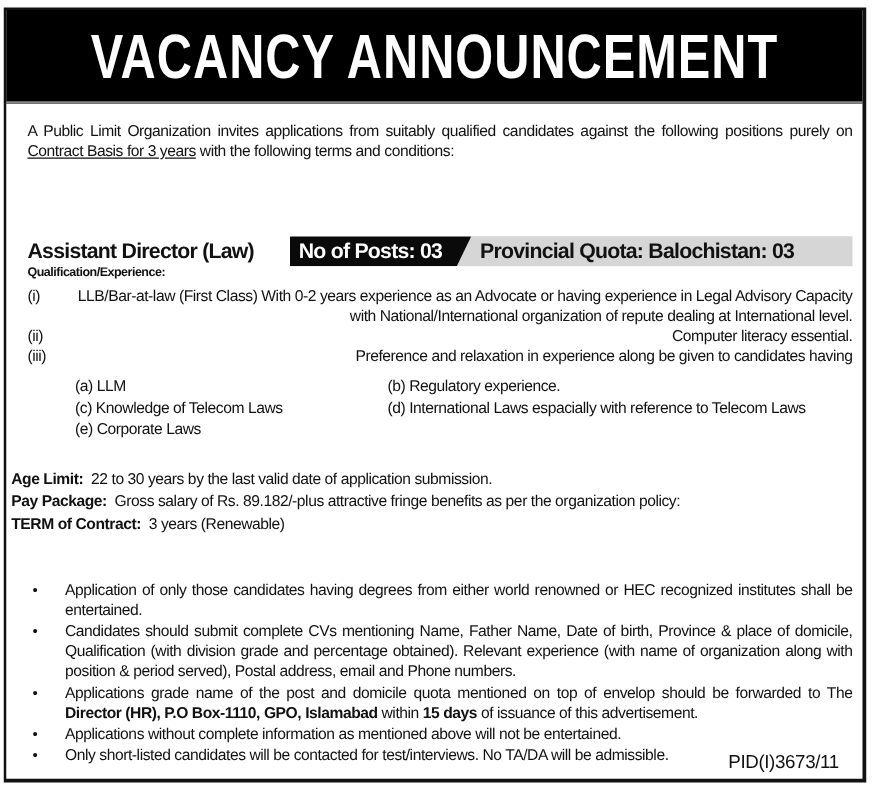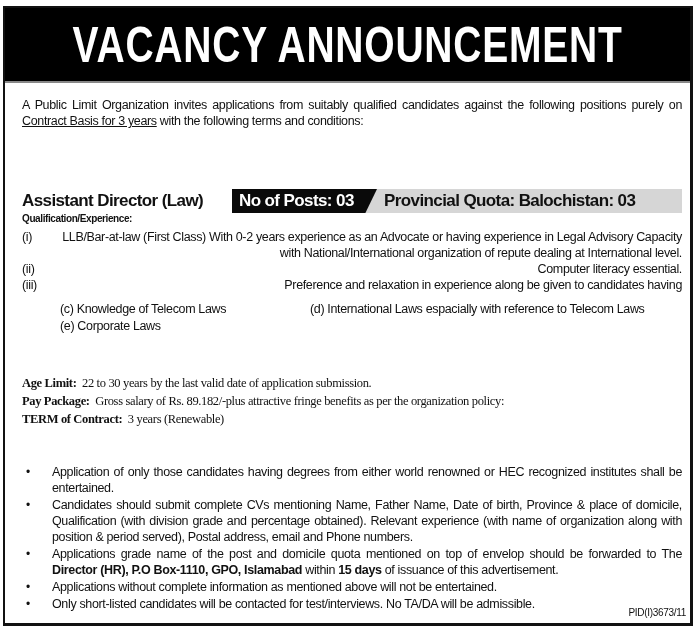--- a/index.html
+++ b/index.html
@@ -44,29 +44,29 @@
   .qlist { position: absolute; left: 17px; top: 221px; width: 660px; }
   .qitem { display: flex; }
   .qnum { width: 38px; flex: none; }
   .qbody { flex: 1; text-align: right; }
   .subgrid { position: absolute; left: 55px; top: 293px; width: 620px; }
   .subrow { height: 17px; position: relative; }
   .subrow span { position: absolute; top: 0; }
   .subrow .c1 { left: 0; }
   .subrow .c2 { left: 250px; }
 
-  .terms { position: absolute; left: 17px; top: 367px; width: 660px; font-family: Liberation Serif, serif; }
+  .terms { position: absolute; left: 4px; top: 367px; width: 660px; }
   .terms .row { height: 18px; }
   .terms b { font-weight: bold; }
 
   .notes { position: absolute; left: 17px; top: 456px; width: 660px; }
   .note { display: flex; margin-bottom: 1px; }
   .bullet { width: 30px; flex: none; padding-left: 4px; font-size: 12px; }
   .nbody { flex: 1; text-align: justify; }
-  .pid { position: absolute; right: 4px; bottom: 5px; font-size: 10px; letter-spacing: -0.3px; }
+  .pid { position: absolute; right: 19px; bottom: 5px; font-size: 15px; letter-spacing: -0.3px; }
 </style>
 </head>
 <body>
 
 <div class="frame">
 
   <div class="banner">
     <span class="banner-title">VACANCY ANNOUNCEMENT</span>
   </div>
 
@@ -91,20 +91,24 @@
       <span class="qnum">(ii)</span>
       <span class="qbody">Computer literacy essential.</span>
     </div>
     <div class="qitem">
       <span class="qnum">(iii)</span>
       <span class="qbody">Preference and relaxation in experience along be given to candidates having</span>
     </div>
   </div>
 
   <div class="subgrid txt">
+    <div class="subrow">
+      <span class="c1">(a) LLM</span>
+      <span class="c2">(b) Regulatory experience.</span>
+    </div>
     <div class="subrow">
       <span class="c1">(c) Knowledge of Telecom Laws</span>
       <span class="c2">(d) International Laws espacially with reference to Telecom Laws</span>
     </div>
     <div class="subrow">
       <span class="c1">(e) Corporate Laws</span>
     </div>
   </div>
 
   <div class="terms txt">

